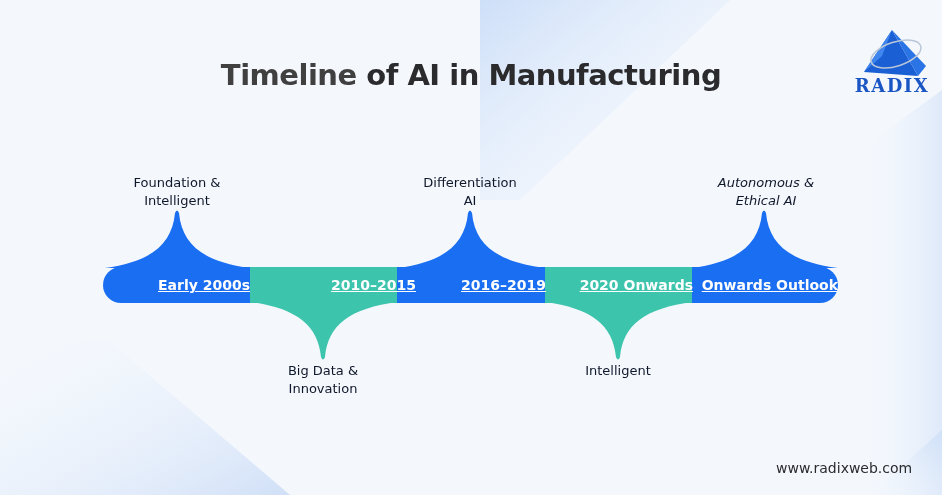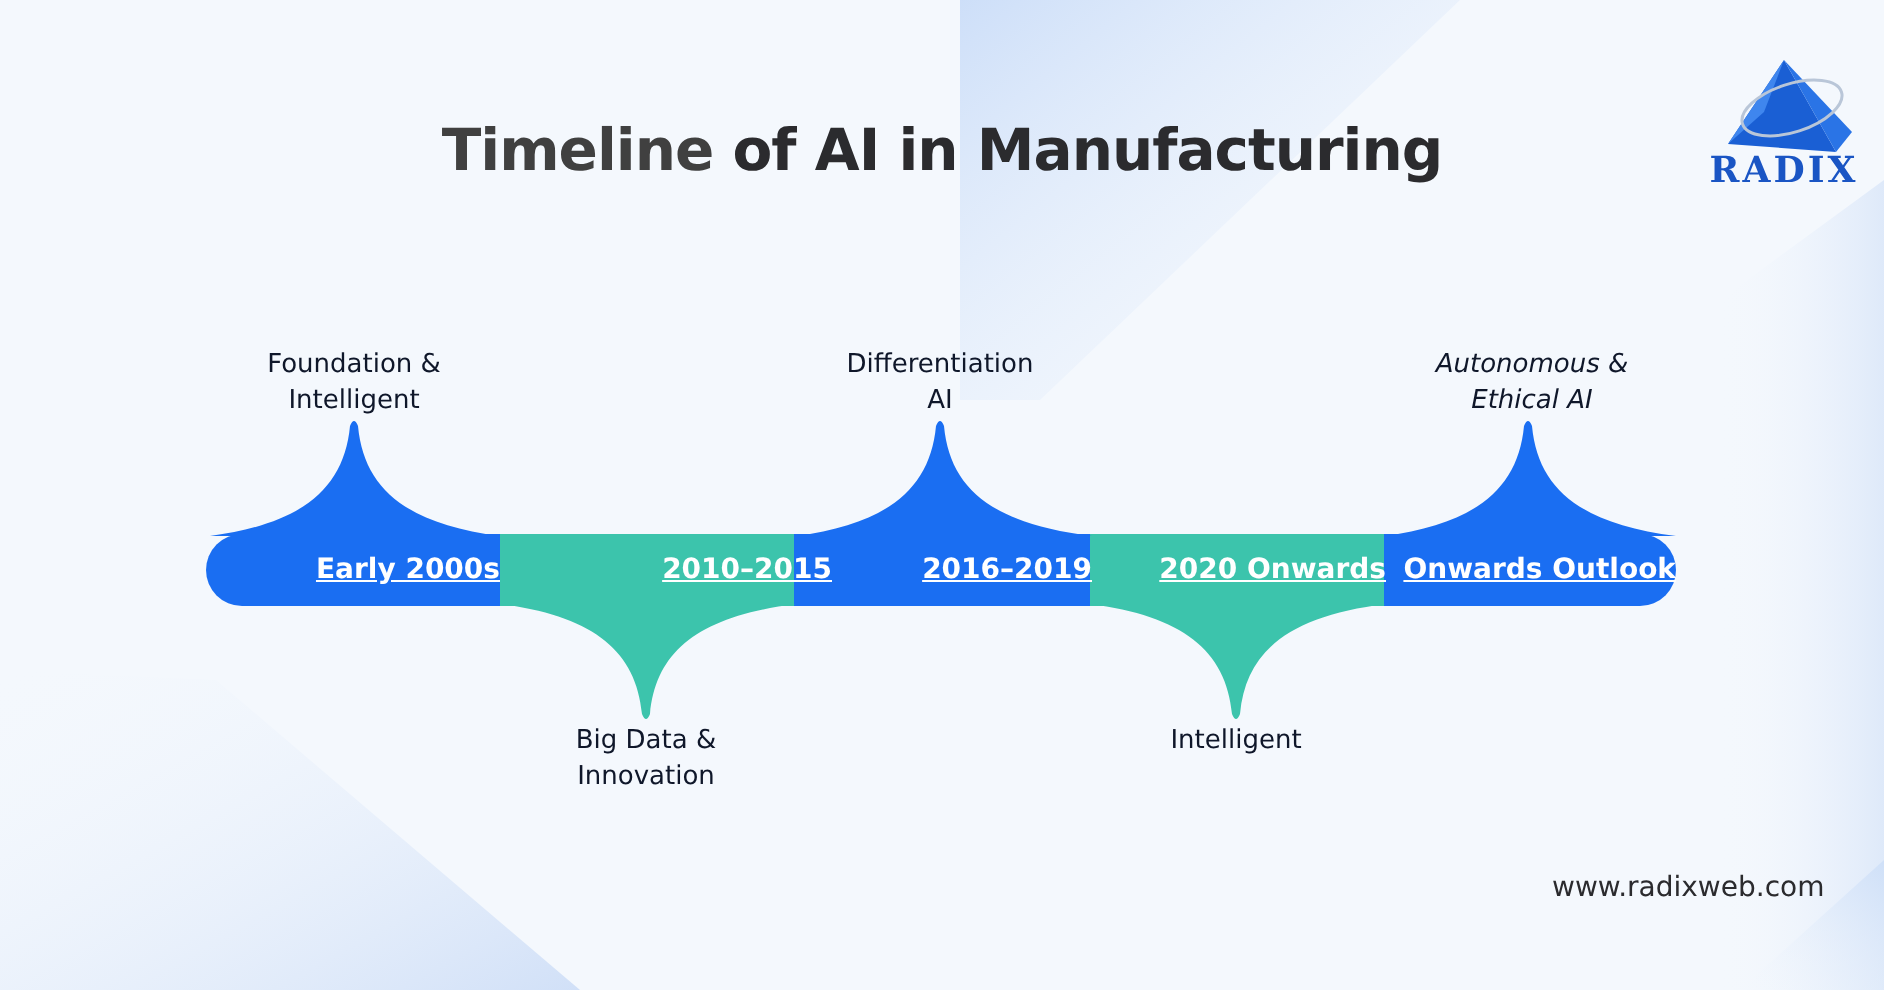--- a/index.html
+++ b/index.html
@@ -5,21 +5,21 @@
   html,body{margin:0;padding:0;}
   body{width:942px;height:495px;overflow:hidden;background:#f4f8fd;font-family:"DejaVu Sans","Liberation Sans",sans-serif;position:relative;}
   .bg{position:absolute;left:0;top:0;width:942px;height:495px;}
   .title{position:absolute;left:0;width:942px;top:58px;text-align:center;font-size:29px;font-weight:bold;color:#2b2b2e;letter-spacing:-0.5px;}
   .title .hl{color:#404040;}
   .logo{position:absolute;left:852px;top:20px;width:80px;height:72px;}
   .logo-text{position:absolute;left:846px;top:75px;width:92px;text-align:center;font-family:"DejaVu Serif","Liberation Serif",serif;font-weight:bold;font-size:18px;letter-spacing:1.5px;color:#1a55c4;}
   .timeline{position:absolute;left:0;top:0;width:942px;height:495px;}
   .seg-label{position:absolute;top:267px;height:36px;line-height:36px;text-align:right;color:#ffffff;font-weight:bold;font-size:14px;text-decoration:underline;}
   .cap{position:absolute;text-align:center;font-size:13px;line-height:18px;color:#0f172a;width:170px;}
-  .url{position:absolute;left:776px;top:436px;font-size:14px;color:#2b2b2e;}
+  .url{position:absolute;left:776px;top:460px;font-size:14px;color:#2b2b2e;}
 </style>
 </head>
 <body>
 
 <svg class="bg" viewBox="0 0 942 495" xmlns="http://www.w3.org/2000/svg">
   <defs>
     <linearGradient id="g1" x1="0" y1="0" x2="1" y2="1">
       <stop offset="0" stop-color="#c9dcf8" stop-opacity="0.9"></stop>
       <stop offset="1" stop-color="#f4f8fd" stop-opacity="0"></stop>
     </linearGradient>

